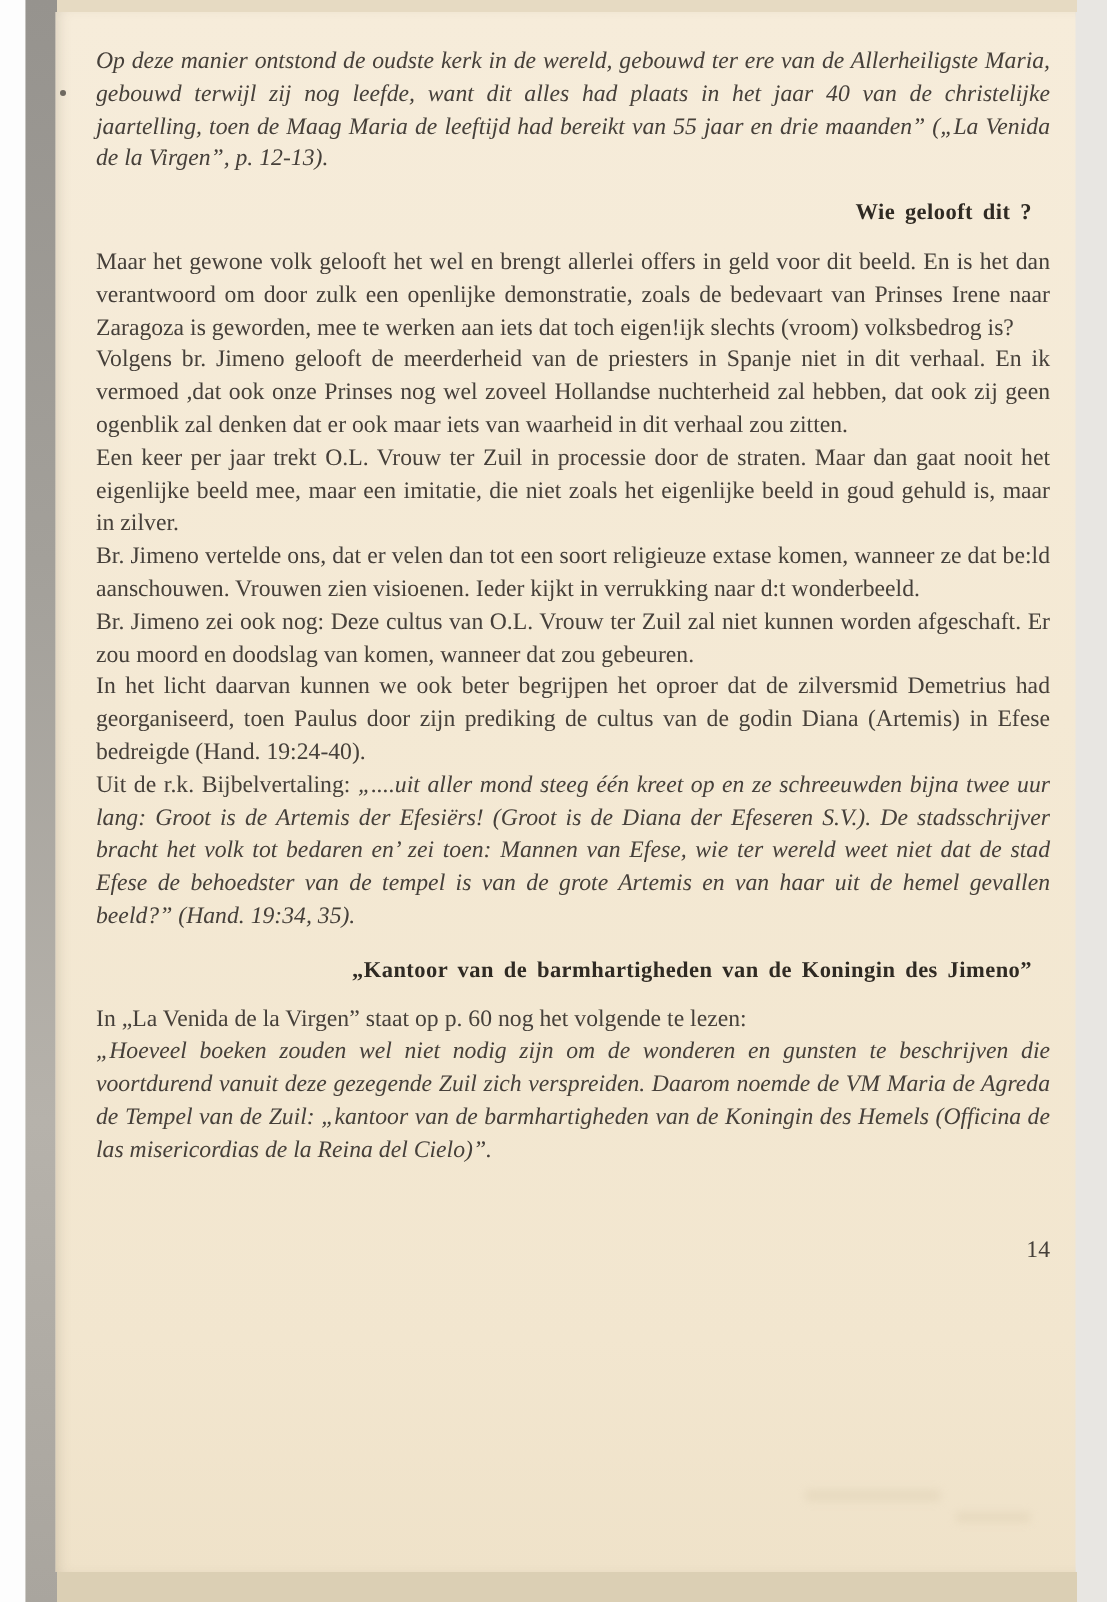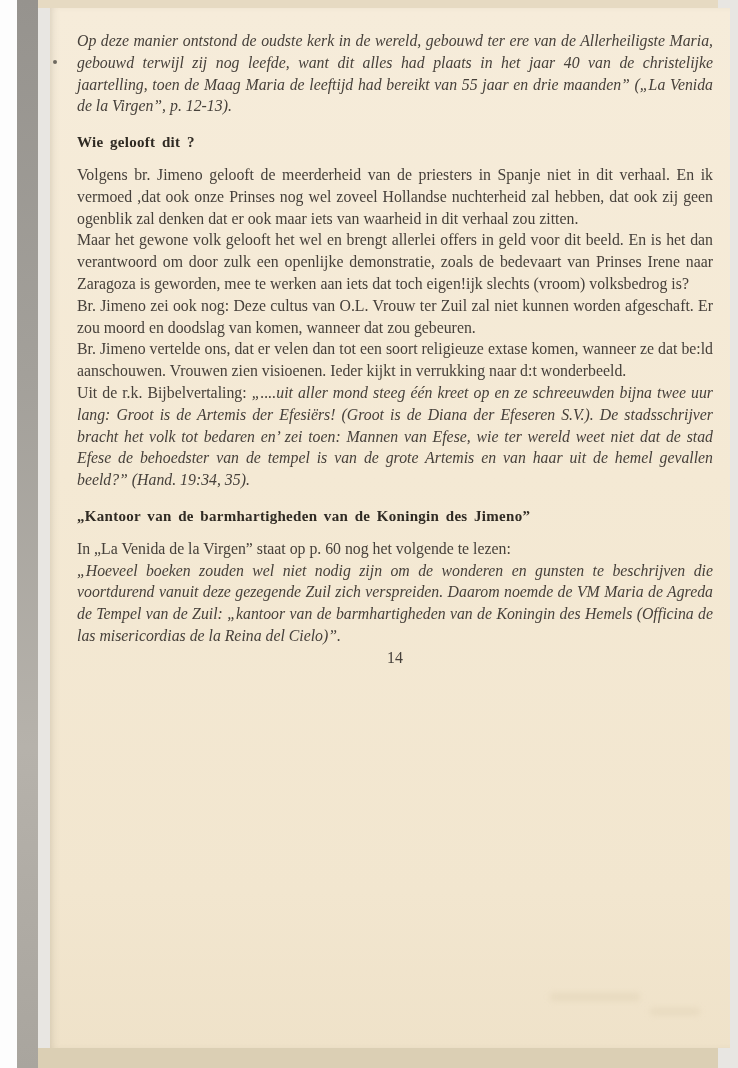--- a/index.html
+++ b/index.html
@@ -20,51 +20,52 @@
   }
   .strip-top{
     position:absolute;left:38px;top:0;width:680px;height:8px;
     background:#e6dac2;
   }
   .strip-bottom{
     position:absolute;left:38px;top:1048px;width:680px;height:20px;
     background:#dbcfb4;
   }
   .page{
-    position:absolute;left:50px;top:8px;width:680px;height:1040px;
+    position:absolute;left:37px;top:8px;width:680px;height:1040px;
     background:linear-gradient(180deg,#f6ecda 0%,#f4e9d4 45%,#f2e6cf 85%,#efe2c9 100%);
     box-shadow:inset 6px 0 10px -6px rgba(90,80,60,.25);
   }
   .textblock{
     position:absolute;left:27px;top:22px;width:636px;
     color:#46403a;
     font-size:15.8px;
     line-height:21.8px;
     text-align:justify;
   }
   .para{margin:0;}
   .italic{font-style:italic;}
   .heading{
     font-weight:bold;
     font-style:normal;
-    text-align:left;
+    text-align:right;
     color:#2f2a23;
     font-size:15px;
     letter-spacing:.3px;
     word-spacing:2.5px;
-    margin:15px 0 10px 0;
+    margin:15px 12px 10px 0;
   }
   .margin-dot{
     position:absolute;left:3px;top:52px;
     width:4px;height:4px;border-radius:50%;
     background:#6e6960;
   }
   .pagenum{
-    text-align:center;
+    text-align:right;
     font-style:normal;
+    margin-top:45px;
   }
   .ghost{
     position:absolute;
     background:#d8c9ab;
     opacity:.35;
     filter:blur(3px);
     border-radius:2px;
   }
   .ghost.g1{left:500px;top:985px;width:90px;height:8px;}
   .ghost.g2{left:600px;top:1000px;width:50px;height:7px;}
@@ -80,26 +81,28 @@
 <div class="page">
   <div class="margin-dot"></div>
   <div class="ghost g1"></div>
   <div class="ghost g2"></div>
 
   <div class="textblock">
     <p class="para italic">Op deze manier ontstond de oudste kerk in de wereld, gebouwd ter ere van de Allerheiligste Maria, gebouwd terwijl zij nog leefde, want dit alles had plaats in het jaar 40 van de christelijke jaartelling, toen de Maag Maria de leeftijd had bereikt van 55 jaar en drie maanden” („La Venida de la Virgen”, p. 12-13).</p>
 
     <p class="heading">Wie gelooft dit ?</p>
 
+    <p class="para">Maar het gewone volk gelooft het wel en brengt allerlei offers in geld voor dit beeld. En is het dan verantwoord om door zulk een openlijke demonstratie, zoals de bedevaart van Prinses Irene naar Zaragoza is geworden, mee te werken aan iets dat toch eigen!ijk slechts (vroom) volksbedrog is?</p>
     <p class="para">Volgens br. Jimeno gelooft de meerderheid van de priesters in Spanje niet in dit verhaal. En ik vermoed ,dat ook onze Prinses nog wel zoveel Hollandse nuchterheid zal hebben, dat ook zij geen ogenblik zal denken dat er ook maar iets van waarheid in dit verhaal zou zitten.</p>
-    <p class="para">Maar het gewone volk gelooft het wel en brengt allerlei offers in geld voor dit beeld. En is het dan verantwoord om door zulk een openlijke demonstratie, zoals de bedevaart van Prinses Irene naar Zaragoza is geworden, mee te werken aan iets dat toch eigen!ijk slechts (vroom) volksbedrog is?</p>
 
 
+    <p class="para">Een keer per jaar trekt O.L. Vrouw ter Zuil in processie door de straten. Maar dan gaat nooit het eigenlijke beeld mee, maar een imitatie, die niet zoals het eigenlijke beeld in goud gehuld is, maar in zilver.</p>
+    <p class="para">Br. Jimeno vertelde ons, dat er velen dan tot een soort religieuze extase komen, wanneer ze dat be:ld aanschouwen. Vrouwen zien visioenen. Ieder kijkt in verrukking naar d:t wonderbeeld.</p>
     <p class="para">Br. Jimeno zei ook nog: Deze cultus van O.L. Vrouw ter Zuil zal niet kunnen worden afgeschaft. Er zou moord en doodslag van komen, wanneer dat zou gebeuren.</p>
-    <p class="para">Br. Jimeno vertelde ons, dat er velen dan tot een soort religieuze extase komen, wanneer ze dat be:ld aanschouwen. Vrouwen zien visioenen. Ieder kijkt in verrukking naar d:t wonderbeeld.</p>
+    <p class="para">In het licht daarvan kunnen we ook beter begrijpen het oproer dat de zilversmid Demetrius had georganiseerd, toen Paulus door zijn prediking de cultus van de godin Diana (Artemis) in Efese bedreigde (Hand. 19:24-40).</p>
 
     <p class="para"><span>Uit de r.k. Bijbelvertaling: </span><span class="italic">„....uit aller mond steeg één kreet op en ze schreeuwden bijna twee uur lang: Groot is de Artemis der Efesiërs! (Groot is de Diana der Efeseren S.V.). De stadsschrijver bracht het volk tot bedaren en’ zei toen: Mannen van Efese, wie ter wereld weet niet dat de stad Efese de behoedster van de tempel is van de grote Artemis en van haar uit de hemel gevallen beeld?” (Hand. 19:34, 35).</span></p>
 
     <p class="heading">„Kantoor van de barmhartigheden van de Koningin des Jimeno”</p>
 
     <p class="para">In „La Venida de la Virgen” staat op p. 60 nog het volgende te lezen:</p>
     <p class="para italic">„Hoeveel boeken zouden wel niet nodig zijn om de wonderen en gunsten te beschrijven die voortdurend vanuit deze gezegende Zuil zich verspreiden. Daarom noemde de VM Maria de Agreda de Tempel van de Zuil: „kantoor van de barmhartigheden van de Koningin des Hemels (Officina de las misericordias de la Reina del Cielo)”.</p>
 
     <p class="para pagenum">14</p>
   </div>

